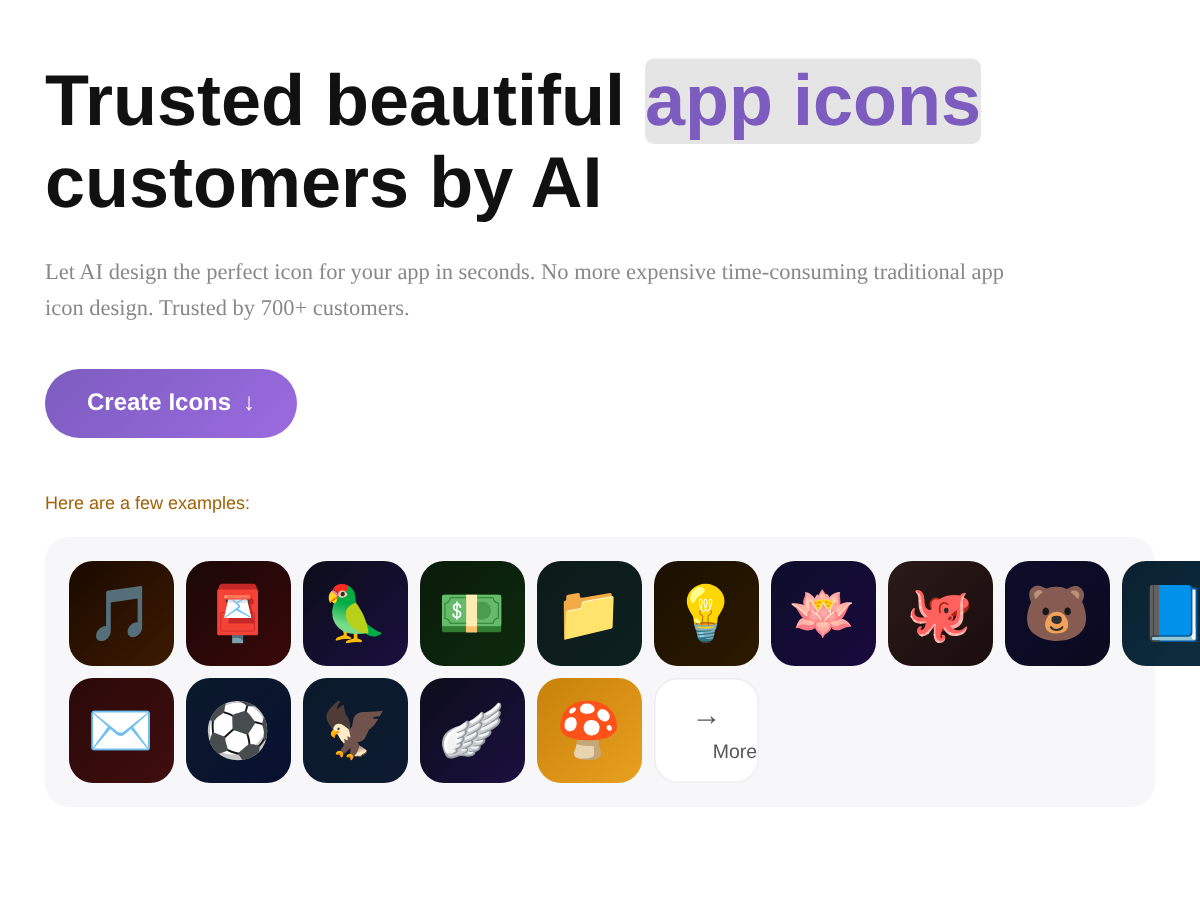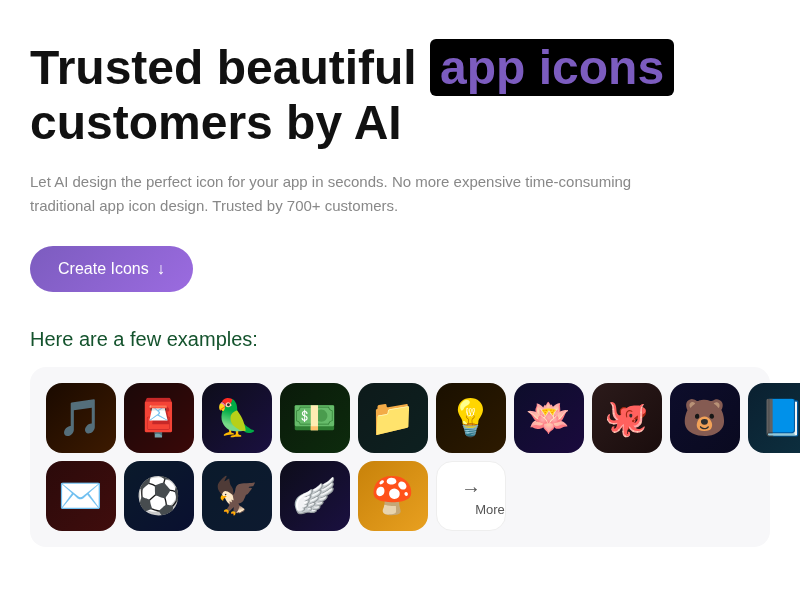--- a/index.html
+++ b/index.html
@@ -15,55 +15,56 @@
     .hero-title {
       font-size: 48px;
       font-weight: 800;
       color: #111111;
       line-height: 1.15;
       margin-bottom: 20px;
     }
 
     .hero-title .highlight {
       color: #7c5cbf;
-      background: #000000;
-      padding: 2px 10px;
+      background: #e5e5e5;
+      padding: 2px 0;
       border-radius: 6px;
     }
 
     .hero-subtitle {
       font-size: 15px;
       color: #888888;
       max-width: 640px;
       line-height: 1.6;
       margin-bottom: 28px;
+      font-family: Liberation Serif, serif;
     }
 
     .cta-button {
       display: inline-flex;
       align-items: center;
       gap: 8px;
       background: linear-gradient(135deg, #7c5cbf, #9b6be0);
       color: white;
       border: none;
       border-radius: 30px;
       padding: 14px 28px;
       font-size: 16px;
-      font-weight: 400;
+      font-weight: 700;
       cursor: pointer;
       margin-bottom: 36px;
     }
 
     .cta-button .arrow-down {
       font-size: 16px;
     }
 
     .examples-label {
-      font-size: 20px;
-      color: #14532d;
+      font-size: 12px;
+      color: #a16207;
       margin-bottom: 16px;
     }
 
     .icon-gallery-wrapper {
       background: #f7f7f9;
       border-radius: 16px;
       padding: 16px;
     }
 
     .icon-grid {

